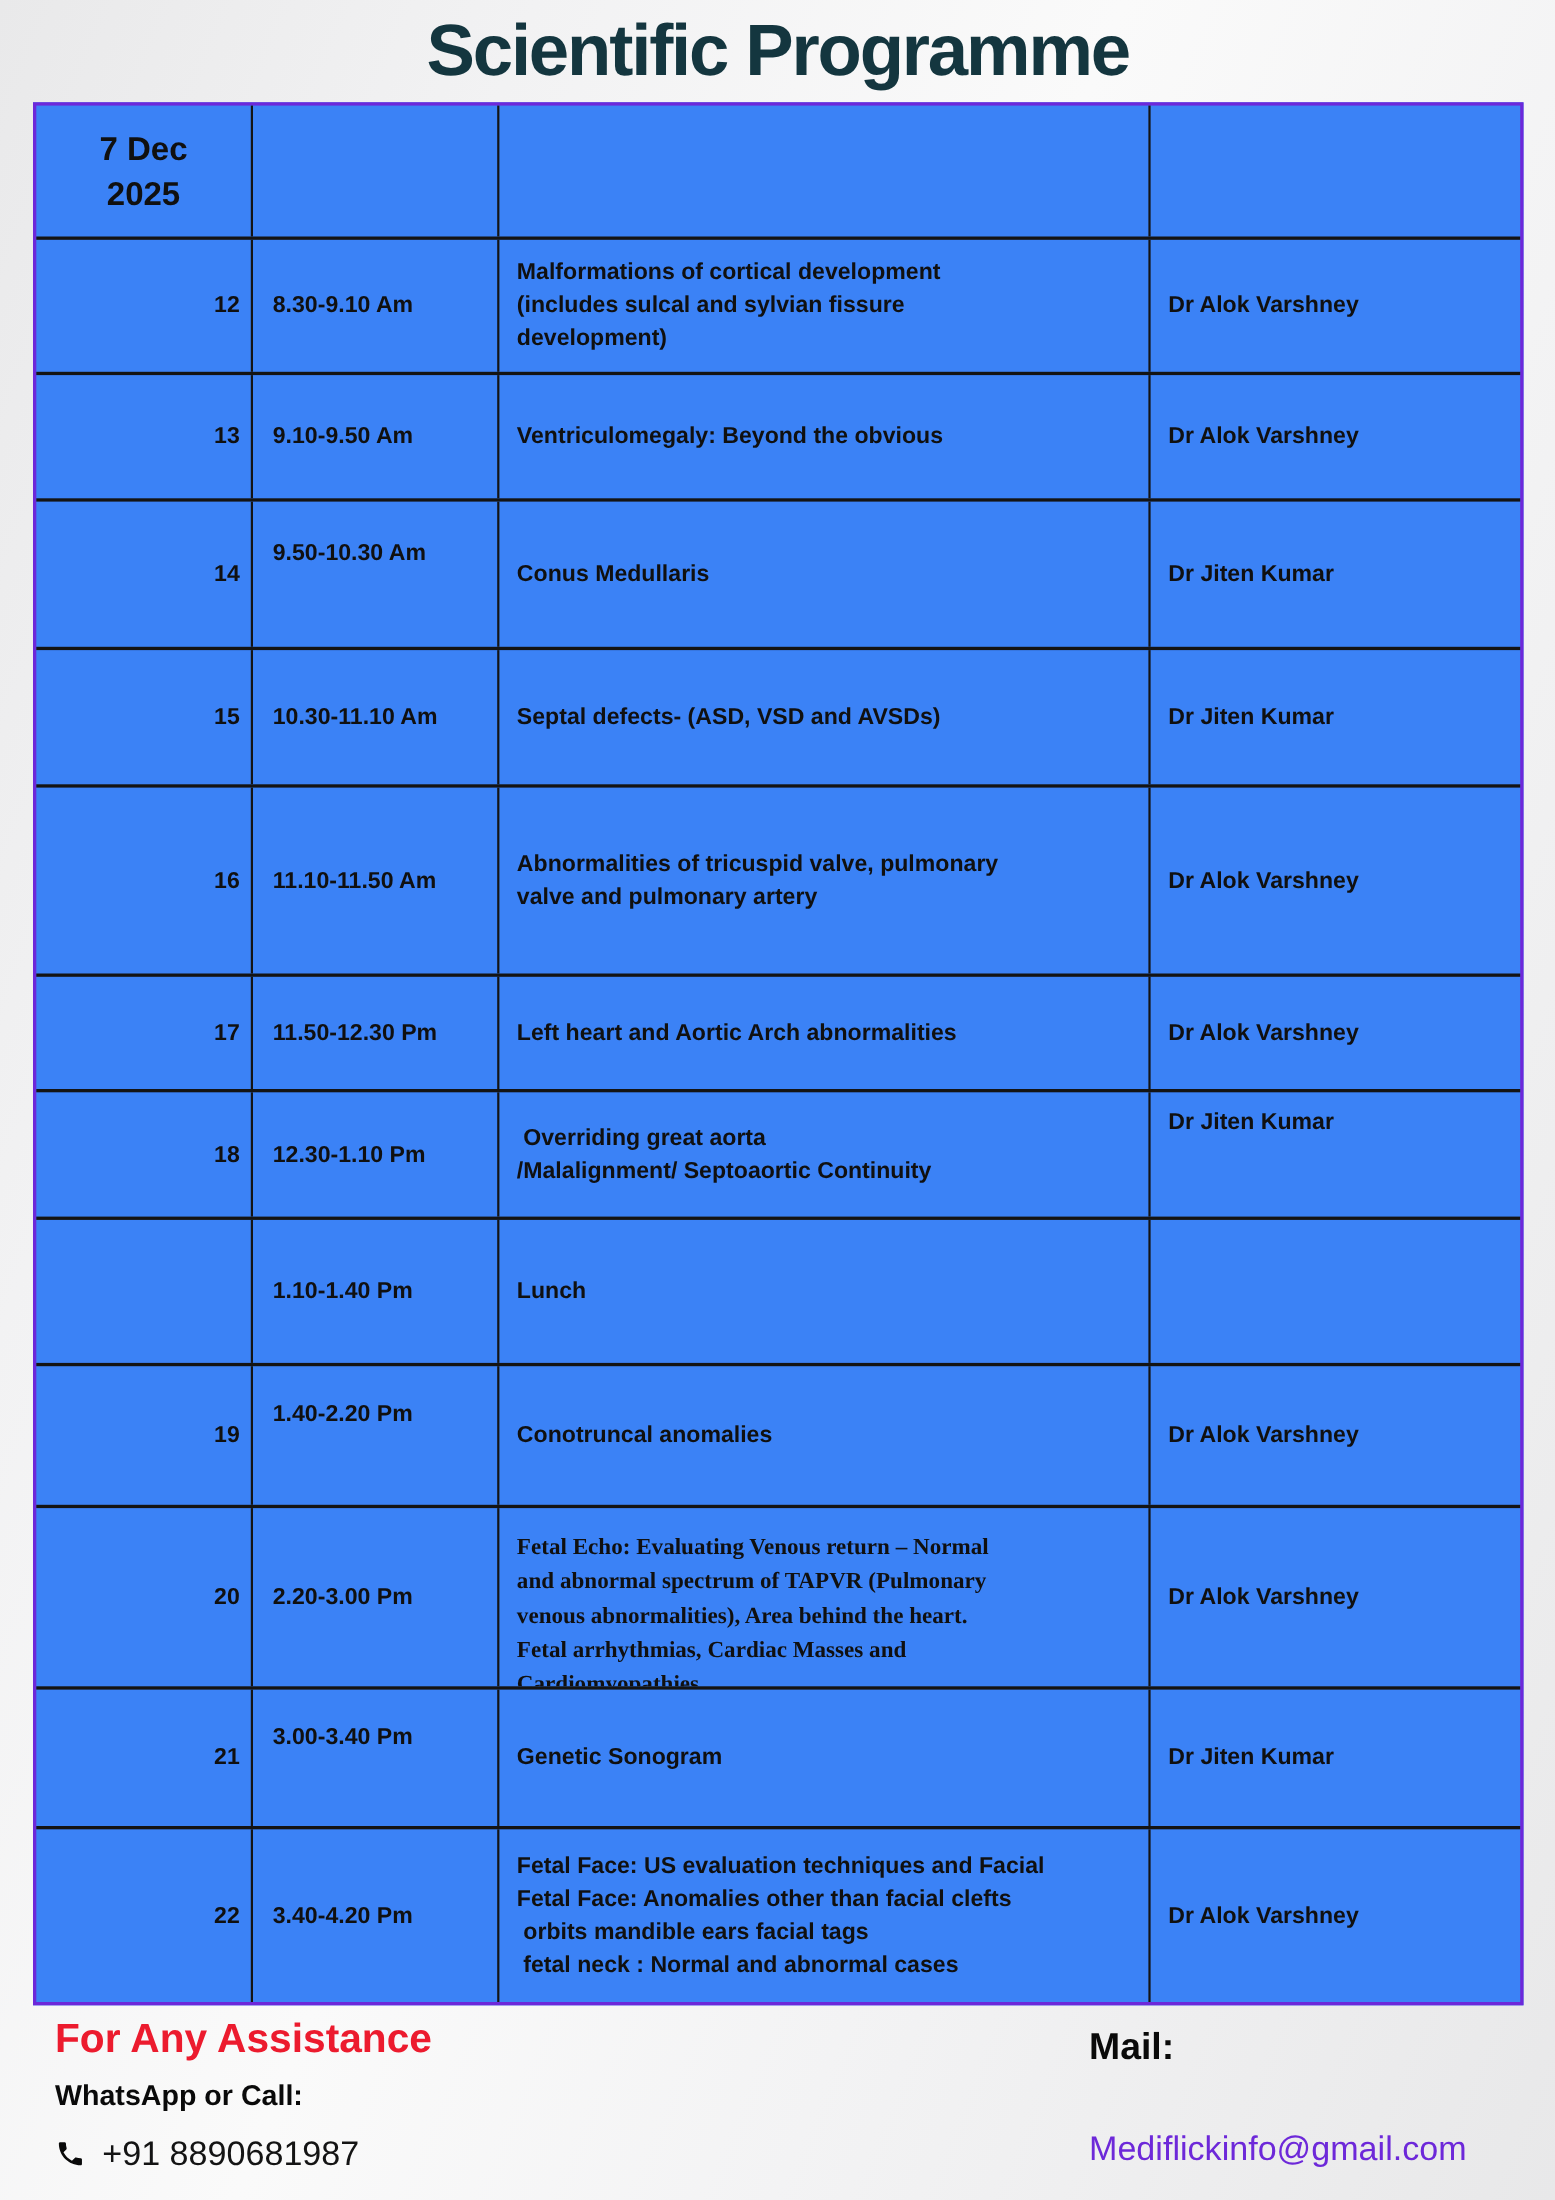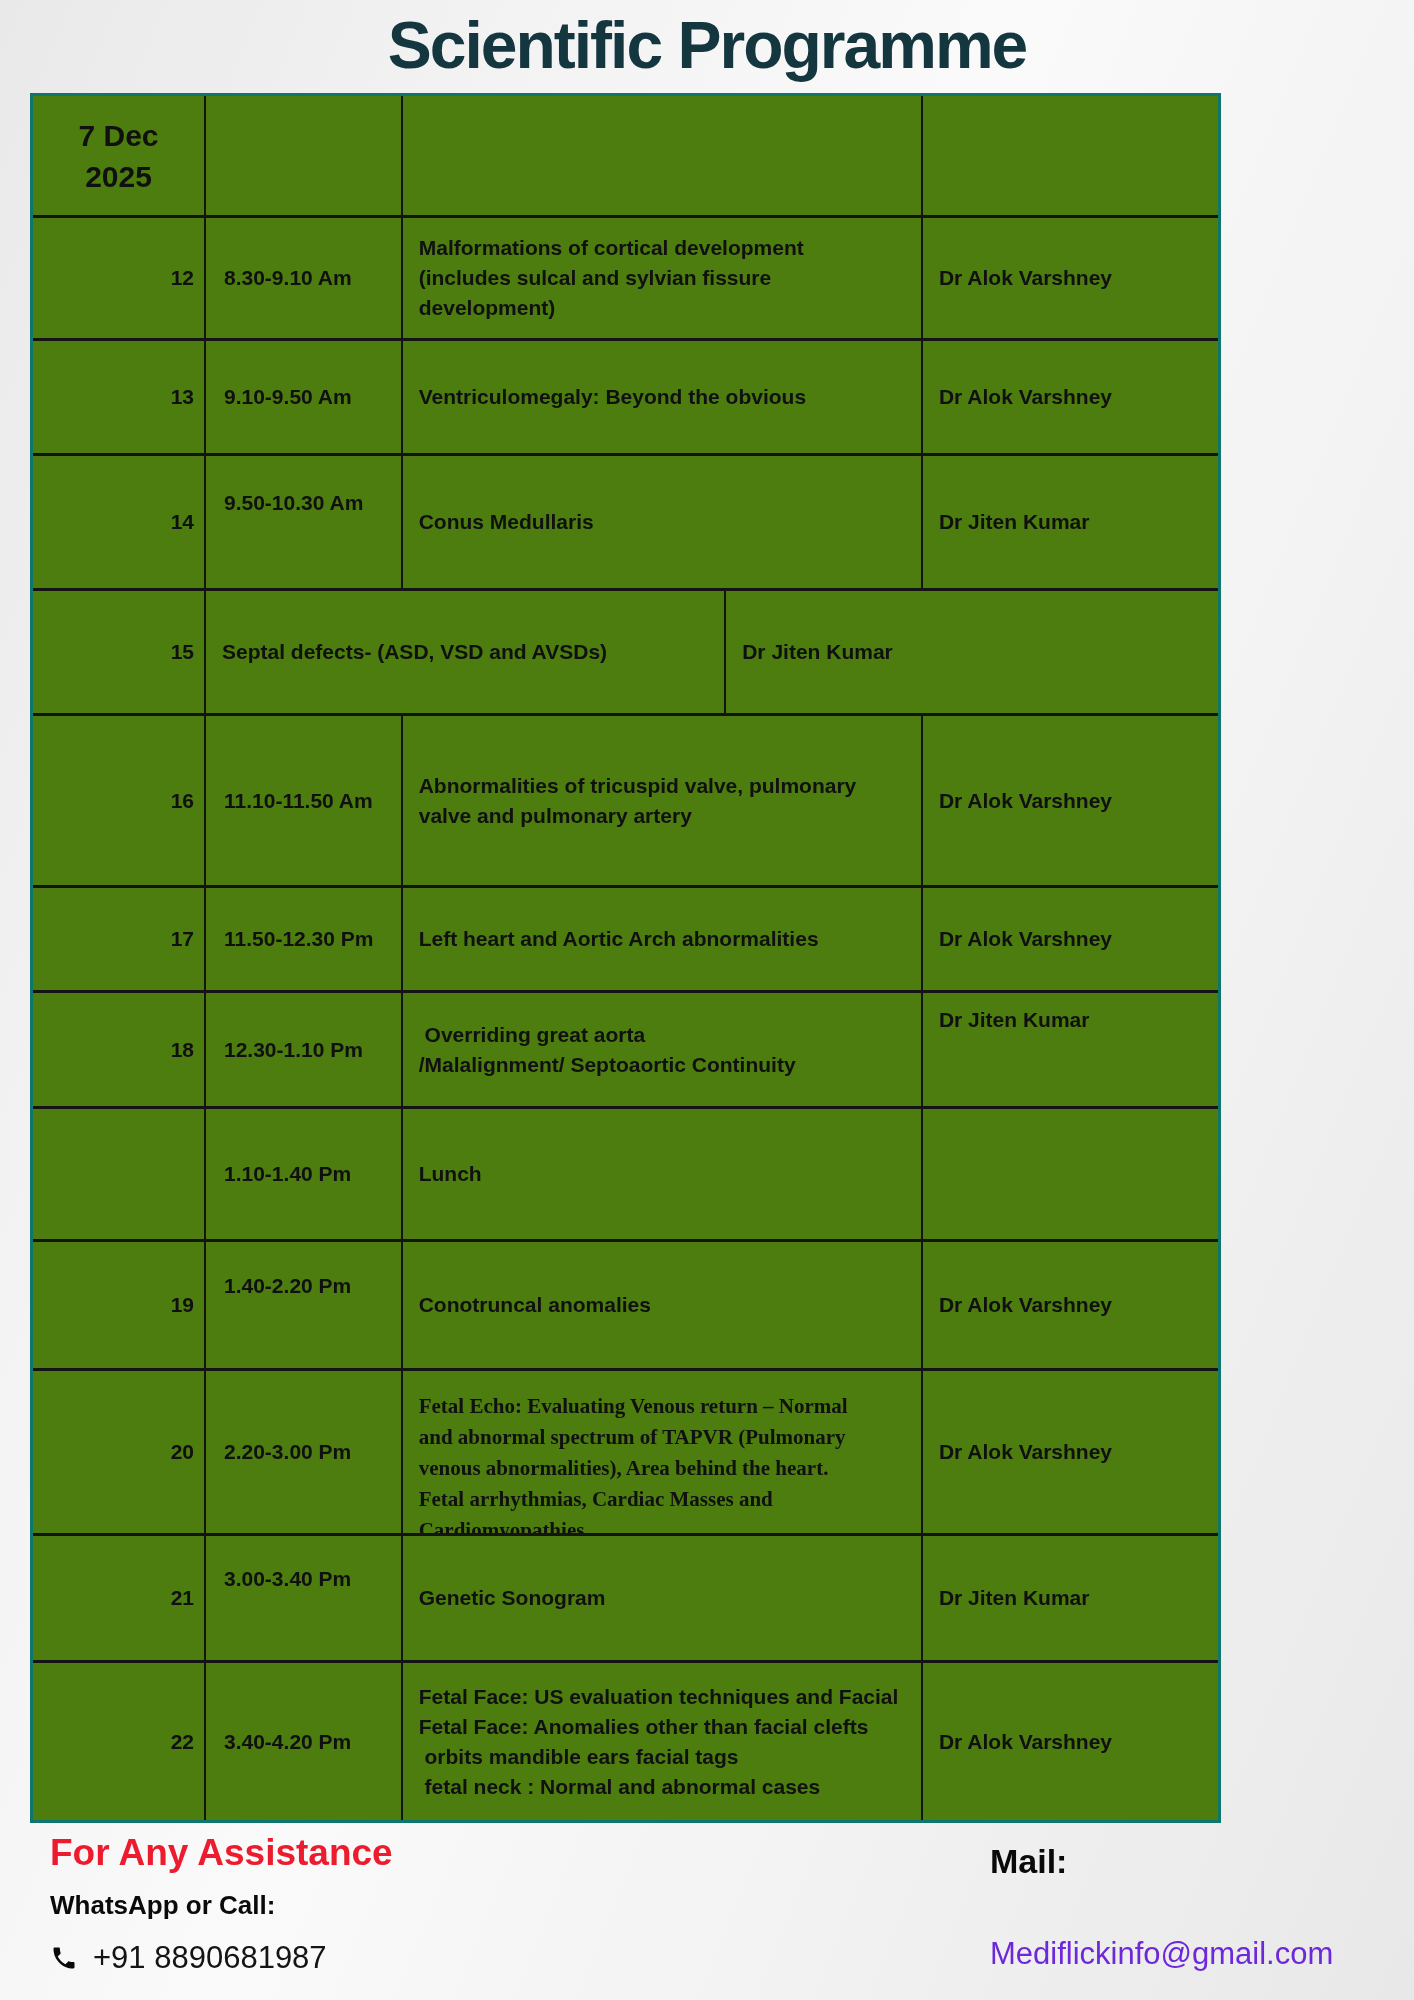--- a/index.html
+++ b/index.html
@@ -14,23 +14,23 @@
   
   .title{
     position:absolute;top:2px;left:0;width:100%;
     text-align:center;
     font-size:66px;line-height:86px;font-weight:700;letter-spacing:-2px;
     color:#14363f;
   }
 
   
   .sched{
-    position:absolute;top:93px;left:30px;width:1191px;
-    background:#4d7c0f;
-    border:3px solid #0f766e;
+    position:absolute;top:93px;left:30px;width:1355px;
+    background:#3b82f6;
+    border:3px solid #6d28d9;
     box-sizing:border-box;
   }
   .t-row{display:flex;border-top:3px solid #141414;box-sizing:border-box;}
   .t-row.header-row{border-top:none;}
   .cell{
     display:flex;align-items:center;
     box-sizing:border-box;overflow:hidden;
     border-right:2px solid #141414;
     color:#101010;font-weight:700;font-size:21px;line-height:30px;
   }
@@ -124,20 +124,23 @@
       <div class="cell topic">
         <span class="txt">Conus Medullaris</span>
       </div>
       <div class="cell speaker">
         <span class="txt">Dr Jiten Kumar</span>
       </div>
     </div>
       <div class="t-row r3">
       <div class="cell num">
         <span class="txt">15</span>
+      </div>
+      <div class="cell time">
+        <span class="txt">10.30-11.10 Am</span>
       </div>
       <div class="cell topic">
         <span class="txt">Septal defects- (ASD, VSD and AVSDs)</span>
       </div>
       <div class="cell speaker">
         <span class="txt">Dr Jiten Kumar</span>
       </div>
     </div>
       <div class="t-row r4">
       <div class="cell num">

